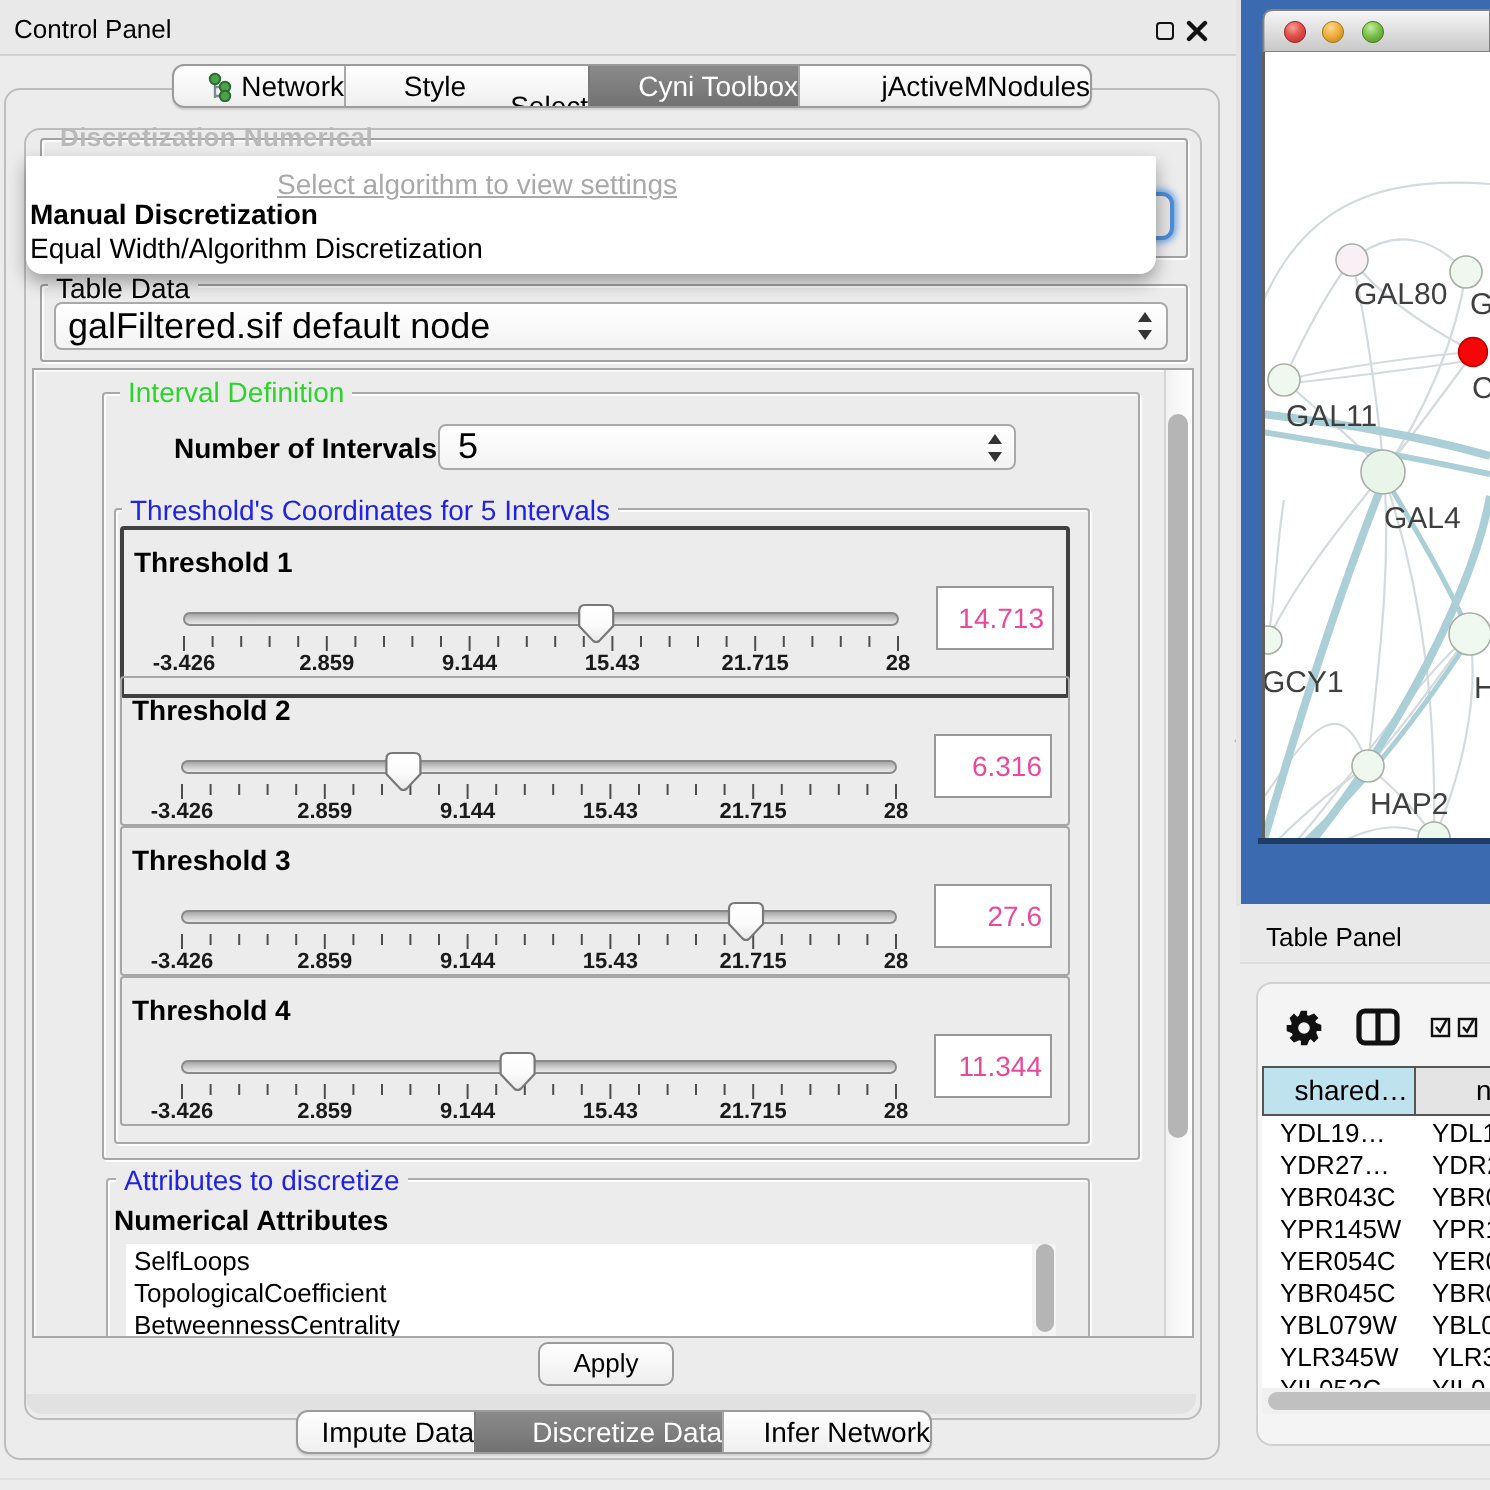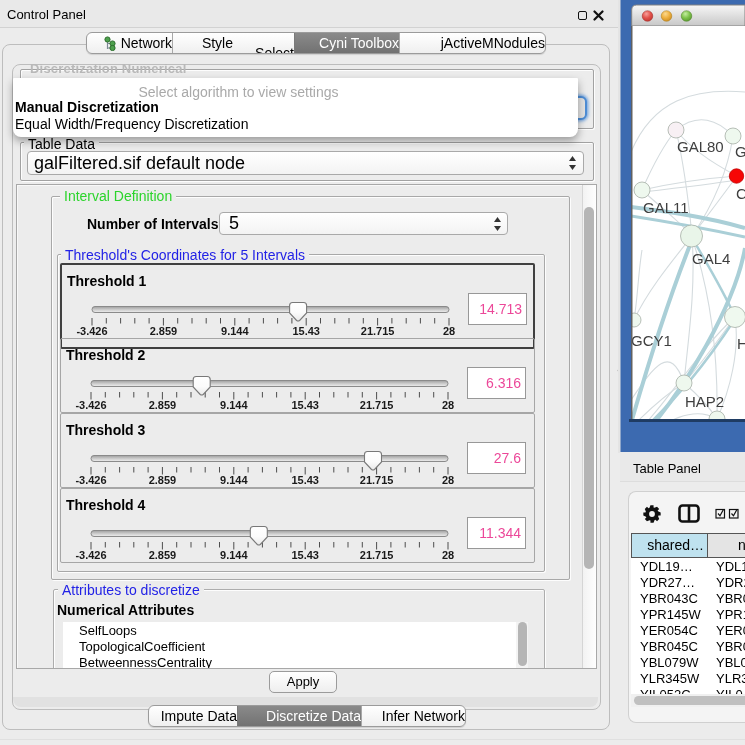--- a/index.html
+++ b/index.html
@@ -282,43 +282,43 @@
             <text x="387.0" y="70" text-anchor="middle" font-size="11" font-weight="bold" fill="#1a1a1a" font-family="Liberation Sans,sans-serif">28</text>
 <path d="M189.3 40.5 Q189.3 37.5 192.3 37.5 L203.3 37.5 Q206.3 37.5 206.3 40.5 L206.3 48 L199.3 55.5 Q197.8 56.5 196.3 55.5 L189.3 48 Z" fill="url(#thg488)" stroke="#787878" stroke-width="1.1"></path>
 </svg>
 <div class="vfield" style="left:406px;top:28px;width:53px;height:30px;line-height:30px;padding-right:4px;">11.344</div>
 </div>
 
     <div class="gbox" style="left:36px;top:404px;width:490px;height:100px;border-color:#adadad;"></div>
     <div class="gtitle" style="left:41px;top:397px;color:#2222e6;">Attributes to discretize</div>
     <div class="abs b13" style="left:40px;top:417px;">Numerical Attributes</div>
     <div class="abs" style="left:46px;top:437px;width:465px;height:46px;background:#fff;font-size:13px;color:#000;">
-      <div style="padding:1px 0 0 16px;line-height:16px;">SelfLoops<br>TopologicalCoefficient<br>BetweennessCentrality</div>
+      <div style="padding:1px 0 0 4px;line-height:16px;">SelfLoops<br>TopologicalCoefficient<br>BetweennessCentrality</div>
       <div class="abs" style="left:453px;top:0;width:12px;height:46px;background:#f4f4f4;"></div>
       <div class="abs" style="left:455px;top:0;width:9px;height:44px;background:#b5b5b5;border-radius:5px;"></div>
     </div>
   </div>
 
   <div class="abs" style="left:565px;top:0;width:14px;height:483px;background:linear-gradient(90deg,#f2f2f2,#ffffff);border-left:1px solid #d5d5d5;"></div>
   <div class="abs" style="left:567px;top:22px;width:10px;height:362px;background:#b5b5b5;border-radius:5px;"></div>
 </div>
 
 <div class="abs" style="left:269px;top:671px;width:66px;height:20px;background:linear-gradient(#ffffff,#eeeeee);border:1px solid #9b9b9b;border-radius:5px;text-align:center;line-height:20px;font-size:13px;">Apply</div>
 
 <div class="seg" style="left:148px;top:705px;">
   <div class="s" style="width:88px;">Impute Data</div>
   <div class="s sel" style="width:123px;">Discretize Data</div>
   <div class="s" style="width:103px;">Infer Network</div>
 </div>
 
 <div class="abs" style="left:30px;top:61px;font-size:13px;font-weight:bold;color:#b9b9b9;letter-spacing:0.2px;">Discretization Numerical</div>
 <div class="abs" style="left:13px;top:78px;width:565px;height:59px;background:#fff;border-radius:1px 1px 8px 8px;box-shadow:0 4px 9px rgba(0,0,0,0.35);"></div>
-<div class="abs" style="left:13px;top:84px;width:451px;text-align:center;font-size:14px;color:#a9a9a9;">Select algorithm to view settings</div>
+<div class="abs" style="left:13px;top:84px;width:451px;text-align:center;font-size:14px;color:#a9a9a9;text-decoration:underline;">Select algorithm to view settings</div>
 <div class="abs b13" style="left:15px;top:99px;">Manual Discretization</div>
-<div class="abs t13" style="left:15px;top:116px;">Equal Width/Frequency Discretization</div>
+<div class="abs t13" style="left:15px;top:116px;">Equal Width/Algorithm Discretization</div>
 
 <div class="abs" style="left:617px;top:367px;width:4px;height:7px;background:#bdbdbd;clip-path:polygon(100% 0,0 50%,100% 100%);"></div>
 
 <svg class="abs" style="left:618px;top:0;" width="127" height="453" viewBox="0 0 127 453">
   <rect x="0" y="0" width="127" height="453" fill="#3c6ab0"></rect>
   <rect x="0" y="0" width="2.5" height="453" fill="#e4e4e4"></rect>
 
   <rect x="11" y="419" width="116" height="3" fill="#1f3c63"></rect>
 
   <defs>

